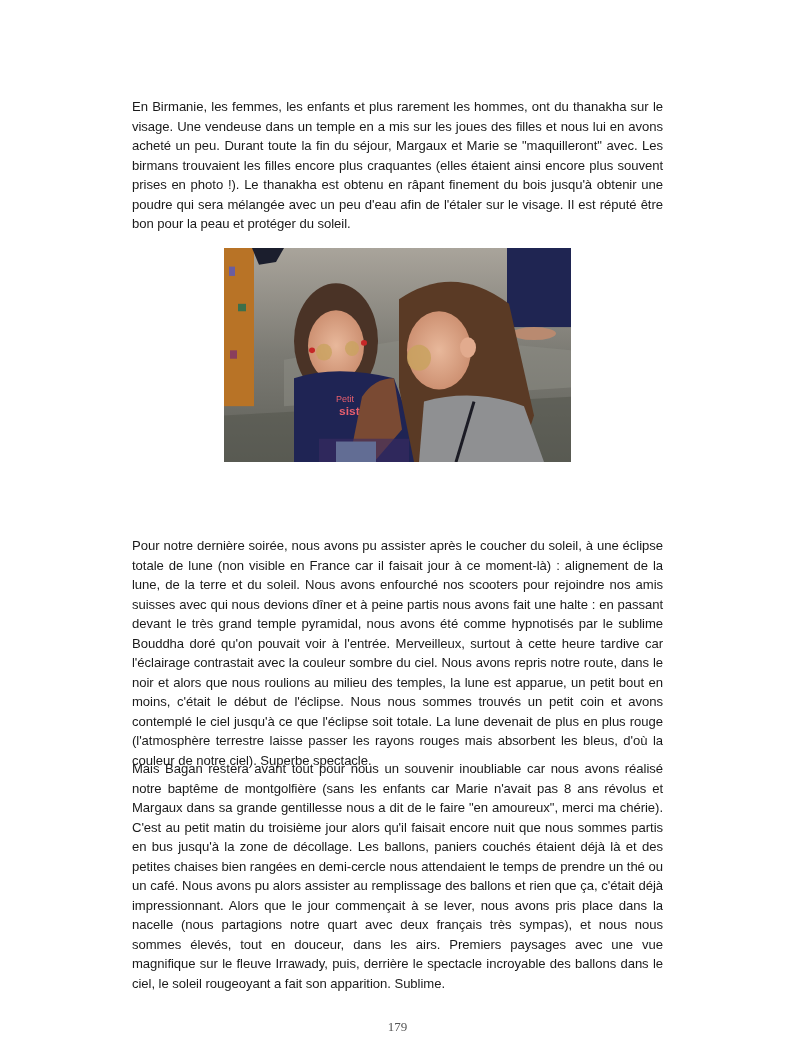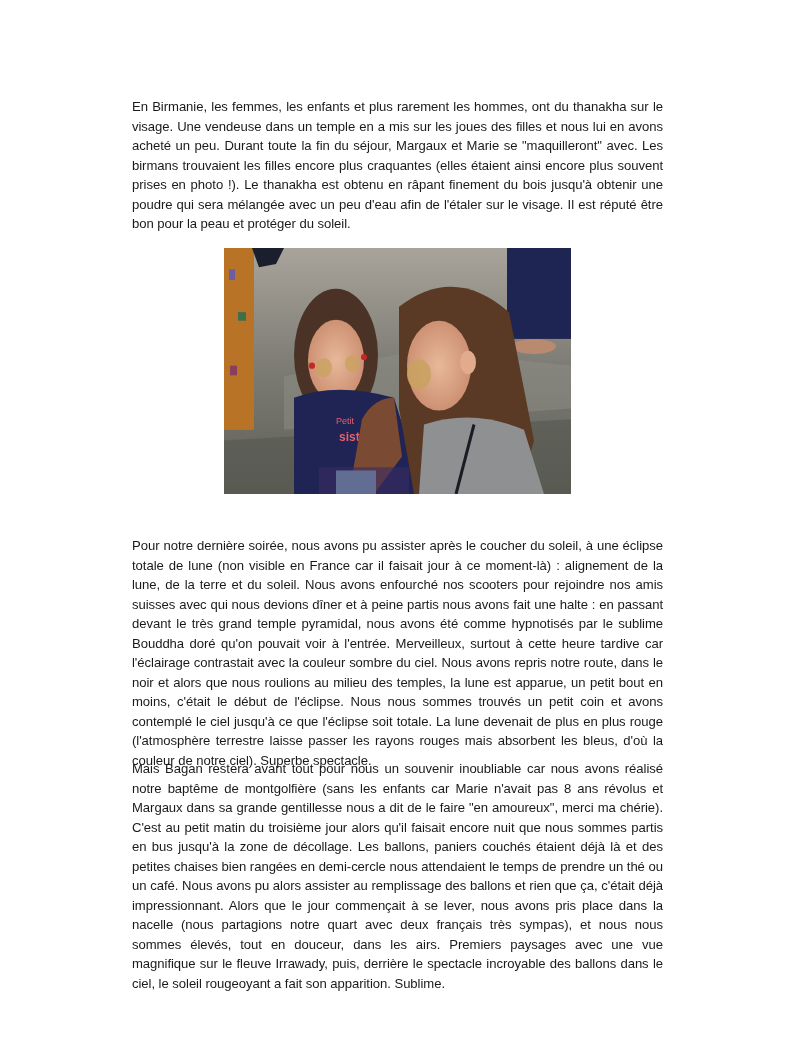--- a/index.html
+++ b/index.html
@@ -16,21 +16,21 @@
       text-align: justify;
       margin: 0;
       letter-spacing: -0.05px;
     }
     #p1 { top: 97px; }
     #p2 { top: 512px; margin-top: 24px; }
     #p3 { top: 759px; }
     .photo {
       position: absolute;
       left: 224px; top: 248px;
-      width: 347px; height: 246px;
+      width: 347px; height: 214px;
       overflow: hidden;
       background: #c2410c;
     }
     .photo svg { display: block; width: 100%; height: 100%; }
     .page-number {
       position: absolute;
       left: 0; width: 795px;
       top: 1019px;
       text-align: center;
       font-family: "Liberation Serif", "DejaVu Serif", serif;
@@ -92,14 +92,15 @@
       <path d="M138,160 Q150,140 170,140 L178,195 L150,230 L125,230 Z" fill="#7a4a33"></path>
       <rect x="112" y="208" width="40" height="22" fill="#9fd0de"></rect>
       <rect x="95" y="205" width="90" height="25" fill="#3a2c63" opacity="0.6"></rect>
     </svg>
   </div>
 
   <p id="p2" class="para">Pour notre dernière soirée, nous avons pu assister après le coucher du soleil, à une éclipse totale de lune (non visible en France car il faisait jour à ce moment-là) : alignement de la lune, de la terre et du soleil. Nous avons enfourché nos scooters pour rejoindre nos amis suisses avec qui nous devions dîner et à peine partis nous avons fait une halte : en passant devant le très grand temple pyramidal, nous avons été comme hypnotisés par le sublime Bouddha doré qu'on pouvait voir à l'entrée. Merveilleux, surtout à cette heure tardive car l'éclairage contrastait avec la couleur sombre du ciel. Nous avons repris notre route, dans le noir et alors que nous roulions au milieu des temples, la lune est apparue, un petit bout en moins, c'était le début de l'éclipse. Nous nous sommes trouvés un petit coin et avons contemplé le ciel jusqu'à ce que l'éclipse soit totale. La lune devenait de plus en plus rouge (l'atmosphère terrestre laisse passer les rayons rouges mais absorbent les bleus, d'où la couleur de notre ciel). Superbe spectacle.</p>
 
   <p id="p3" class="para">Mais Bagan restera avant tout pour nous un souvenir inoubliable car nous avons réalisé notre baptême de montgolfière (sans les enfants car Marie n'avait pas 8 ans révolus et Margaux dans sa grande gentillesse nous a dit de le faire "en amoureux", merci ma chérie). C'est au petit matin du troisième jour alors qu'il faisait encore nuit que nous sommes partis en bus jusqu'à la zone de décollage. Les ballons, paniers couchés étaient déjà là et des petites chaises bien rangées en demi-cercle nous attendaient le temps de prendre un thé ou un café. Nous avons pu alors assister au remplissage des ballons et rien que ça, c'était déjà impressionnant. Alors que le jour commençait à se lever, nous avons pris place dans la nacelle (nous partagions notre quart avec deux français très sympas), et nous nous sommes élevés, tout en douceur, dans les airs. Premiers paysages avec une vue magnifique sur le fleuve Irrawady, puis, derrière le spectacle incroyable des ballons dans le ciel, le soleil rougeoyant a fait son apparition. Sublime.</p>
 
+  <div class="page-number">179</div>
 
 </div>
 
 </body></html>

